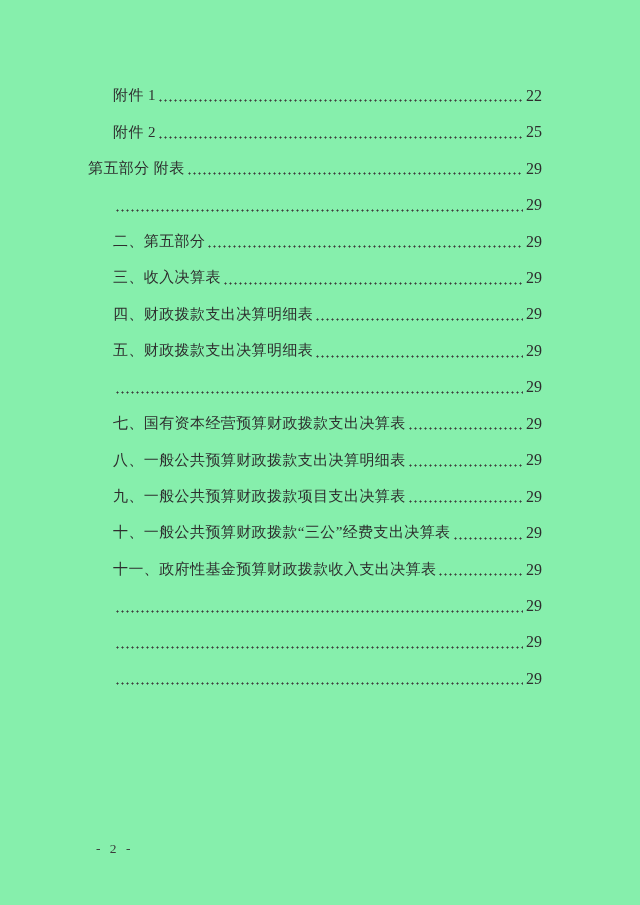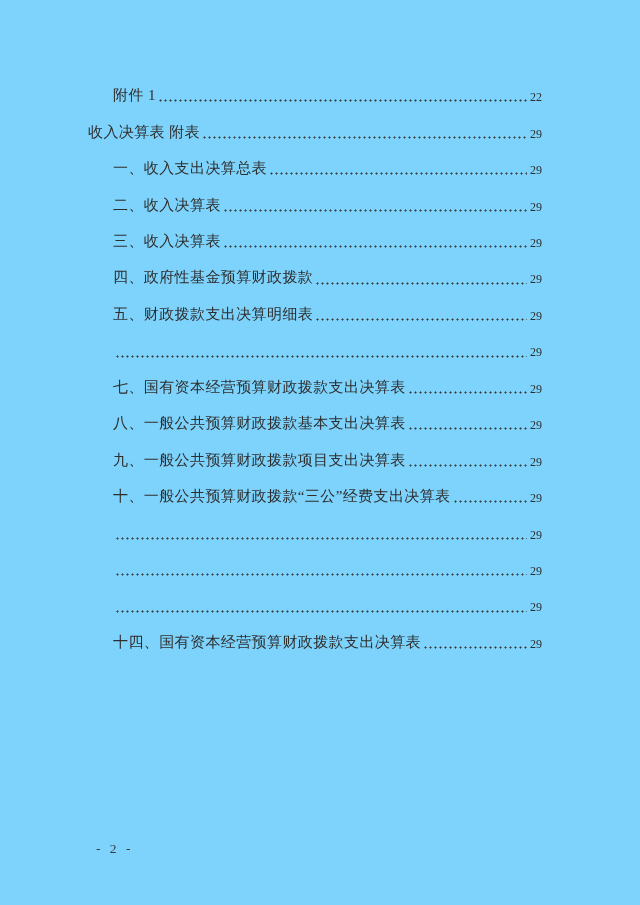--- a/index.html
+++ b/index.html
@@ -11,21 +11,21 @@
     width: 640px;
     height: 905px;
     overflow: hidden;
     position: relative;
     font-family: "Liberation Serif", "DejaVu Serif", serif;
     color: #2e2e2e;
   }
   .doc-page {
     position: absolute;
     inset: 0;
-    background: #7dd3fc;
+    background: #86efac;
   }
   .toc {
     position: absolute;
     left: 88px;
     right: 98px;
     top: 75px;
   }
   .toc-row {
     display: flex;
     align-items: flex-end;
@@ -44,21 +44,21 @@
   .toc-leader {
     flex: 1 1 auto;
     align-self: stretch;
     margin: 0 3px 0 2px;
     background-image: radial-gradient(circle, #3c3c3c 0.9px, rgba(0,0,0,0) 1.15px);
     background-size: 5px 5px;
     background-repeat: repeat-x;
     background-position: left bottom 1px;
   }
   .toc-page {
-    font-size: 12px;
+    font-size: 16px;
     line-height: 1.1;
     color: #2e2e2e;
   }
   .footer {
     position: absolute;
     left: 96px;
     top: 841px;
     font-size: 13.5px;
     letter-spacing: 3px;
     color: #3a3a3a;
@@ -67,88 +67,92 @@
 </head>
 <body>
 
 <div class="doc-page">
   <div class="toc" id="toc">
       <div class="toc-row indent-1">
     <span class="toc-label">附件 1</span>
     <span class="toc-leader"></span>
     <span class="toc-page">22</span>
   </div>
+      <div class="toc-row indent-1">
+    <span class="toc-label">附件 2</span>
+    <span class="toc-leader"></span>
+    <span class="toc-page">25</span>
+  </div>
       <div class="toc-row indent-0">
-    <span class="toc-label">收入决算表 附表</span>
+    <span class="toc-label">第五部分 附表</span>
     <span class="toc-leader"></span>
     <span class="toc-page">29</span>
   </div>
       <div class="toc-row indent-1">
-    <span class="toc-label">一、收入支出决算总表</span>
     <span class="toc-leader"></span>
     <span class="toc-page">29</span>
   </div>
       <div class="toc-row indent-1">
-    <span class="toc-label">二、收入决算表</span>
+    <span class="toc-label">二、第五部分</span>
     <span class="toc-leader"></span>
     <span class="toc-page">29</span>
   </div>
       <div class="toc-row indent-1">
     <span class="toc-label">三、收入决算表</span>
     <span class="toc-leader"></span>
     <span class="toc-page">29</span>
   </div>
       <div class="toc-row indent-1">
-    <span class="toc-label">四、政府性基金预算财政拨款</span>
+    <span class="toc-label">四、财政拨款支出决算明细表</span>
     <span class="toc-leader"></span>
     <span class="toc-page">29</span>
   </div>
       <div class="toc-row indent-1">
     <span class="toc-label">五、财政拨款支出决算明细表</span>
     <span class="toc-leader"></span>
     <span class="toc-page">29</span>
   </div>
       <div class="toc-row indent-1">
     <span class="toc-leader"></span>
     <span class="toc-page">29</span>
   </div>
       <div class="toc-row indent-1">
     <span class="toc-label">七、国有资本经营预算财政拨款支出决算表</span>
     <span class="toc-leader"></span>
     <span class="toc-page">29</span>
   </div>
       <div class="toc-row indent-1">
-    <span class="toc-label">八、一般公共预算财政拨款基本支出决算表</span>
+    <span class="toc-label">八、一般公共预算财政拨款支出决算明细表</span>
     <span class="toc-leader"></span>
     <span class="toc-page">29</span>
   </div>
       <div class="toc-row indent-1">
     <span class="toc-label">九、一般公共预算财政拨款项目支出决算表</span>
     <span class="toc-leader"></span>
     <span class="toc-page">29</span>
   </div>
       <div class="toc-row indent-1">
     <span class="toc-label">十、一般公共预算财政拨款“三公”经费支出决算表</span>
+    <span class="toc-leader"></span>
+    <span class="toc-page">29</span>
+  </div>
+      <div class="toc-row indent-1">
+    <span class="toc-label">十一、政府性基金预算财政拨款收入支出决算表</span>
     <span class="toc-leader"></span>
     <span class="toc-page">29</span>
   </div>
       <div class="toc-row indent-1">
     <span class="toc-leader"></span>
     <span class="toc-page">29</span>
   </div>
       <div class="toc-row indent-1">
     <span class="toc-leader"></span>
     <span class="toc-page">29</span>
   </div>
       <div class="toc-row indent-1">
     <span class="toc-leader"></span>
     <span class="toc-page">29</span>
   </div>
-      <div class="toc-row indent-1">
-    <span class="toc-label">十四、国有资本经营预算财政拨款支出决算表</span>
-    <span class="toc-leader"></span>
-    <span class="toc-page">29</span>
-  </div>
     </div>
   <div class="footer">
     <span>- 2 -</span>
   </div>
 </div>
 
 </body></html>

